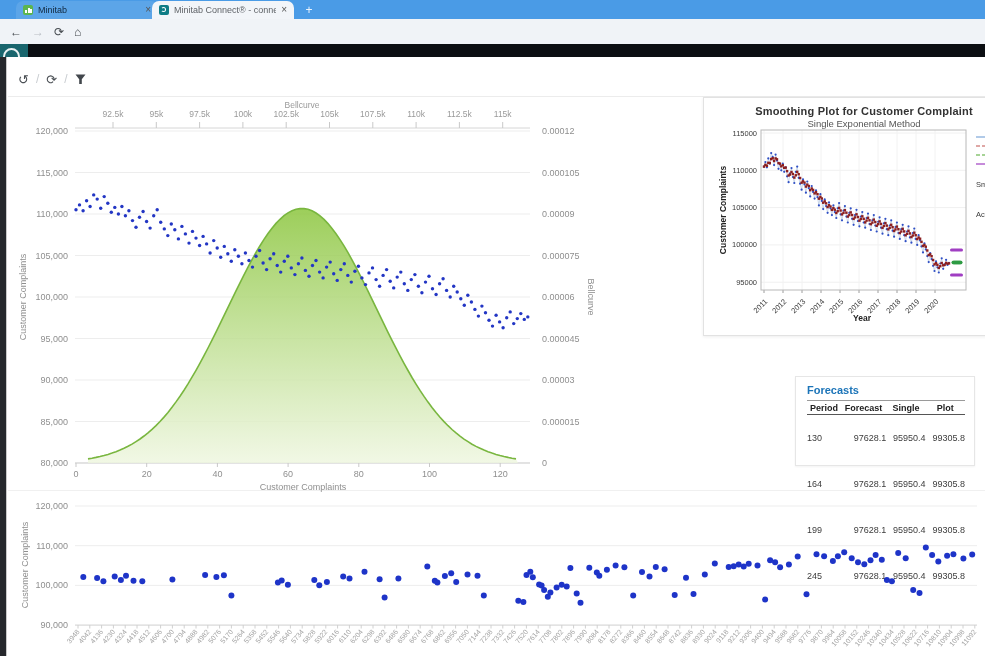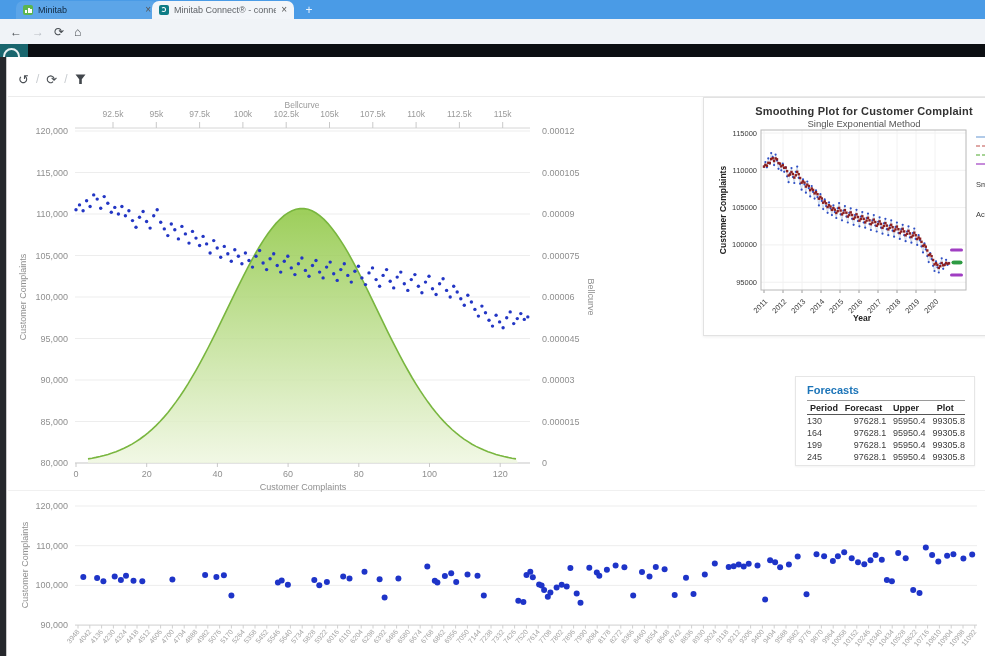--- a/index.html
+++ b/index.html
@@ -51,21 +51,21 @@
                border:1px solid #e2e2e2;box-shadow:0 1px 3px rgba(0,0,0,0.07);}
   #smoothTitle{margin-top:7px;text-align:center;font-size:11px;font-weight:bold;color:#333;letter-spacing:.2px;}
   #smoothSub{text-align:center;font-size:9.5px;color:#555;margin-top:1px;}
   #forePanel{position:absolute;left:787px;top:319px;width:180px;height:90px;background:#fff;
              border:1px solid #e6e6e6;box-shadow:0 1px 2px rgba(0,0,0,0.05);padding:7px 9px 0 11px;}
   #foreTitle{font-size:11px;font-weight:bold;color:#1b74b8;margin-bottom:4px;}
   #forePanel table{border-collapse:collapse;width:100%;font-size:9px;color:#3c3c3c;}
   #forePanel th{font-weight:bold;color:#222;border-top:1px solid #9a9a9a;border-bottom:1.5px solid #555;
                 padding:1.5px 0;text-align:center;}
   #forePanel th:first-child{text-align:center;}
-  #forePanel td{padding:1px 0;text-align:right;}
+  #forePanel td{padding:18px 0;text-align:right;}
   #forePanel td:first-child{text-align:left;}
 </style>
 </head>
 <body>
 
 <div id="screen">
 
   <div id="tabbar">
     <div class="tab" id="tab1">
       <span class="fav1">
@@ -658,21 +658,21 @@
         </svg>
     </div>
 
     <div id="forePanel">
       <div id="foreTitle">Forecasts</div>
       <table>
         <thead>
             <tr id="foreHead">
               <th>Period</th>
               <th>Forecast</th>
-              <th>Upper</th>
+              <th>Single</th>
               <th>Plot</th>
             </tr>
           </thead>
         <tbody id="foreBody">
             <tr>
               <td>130</td>
               <td>97628.1</td>
               <td>95950.4</td>
               <td>99305.8</td>
             </tr>

